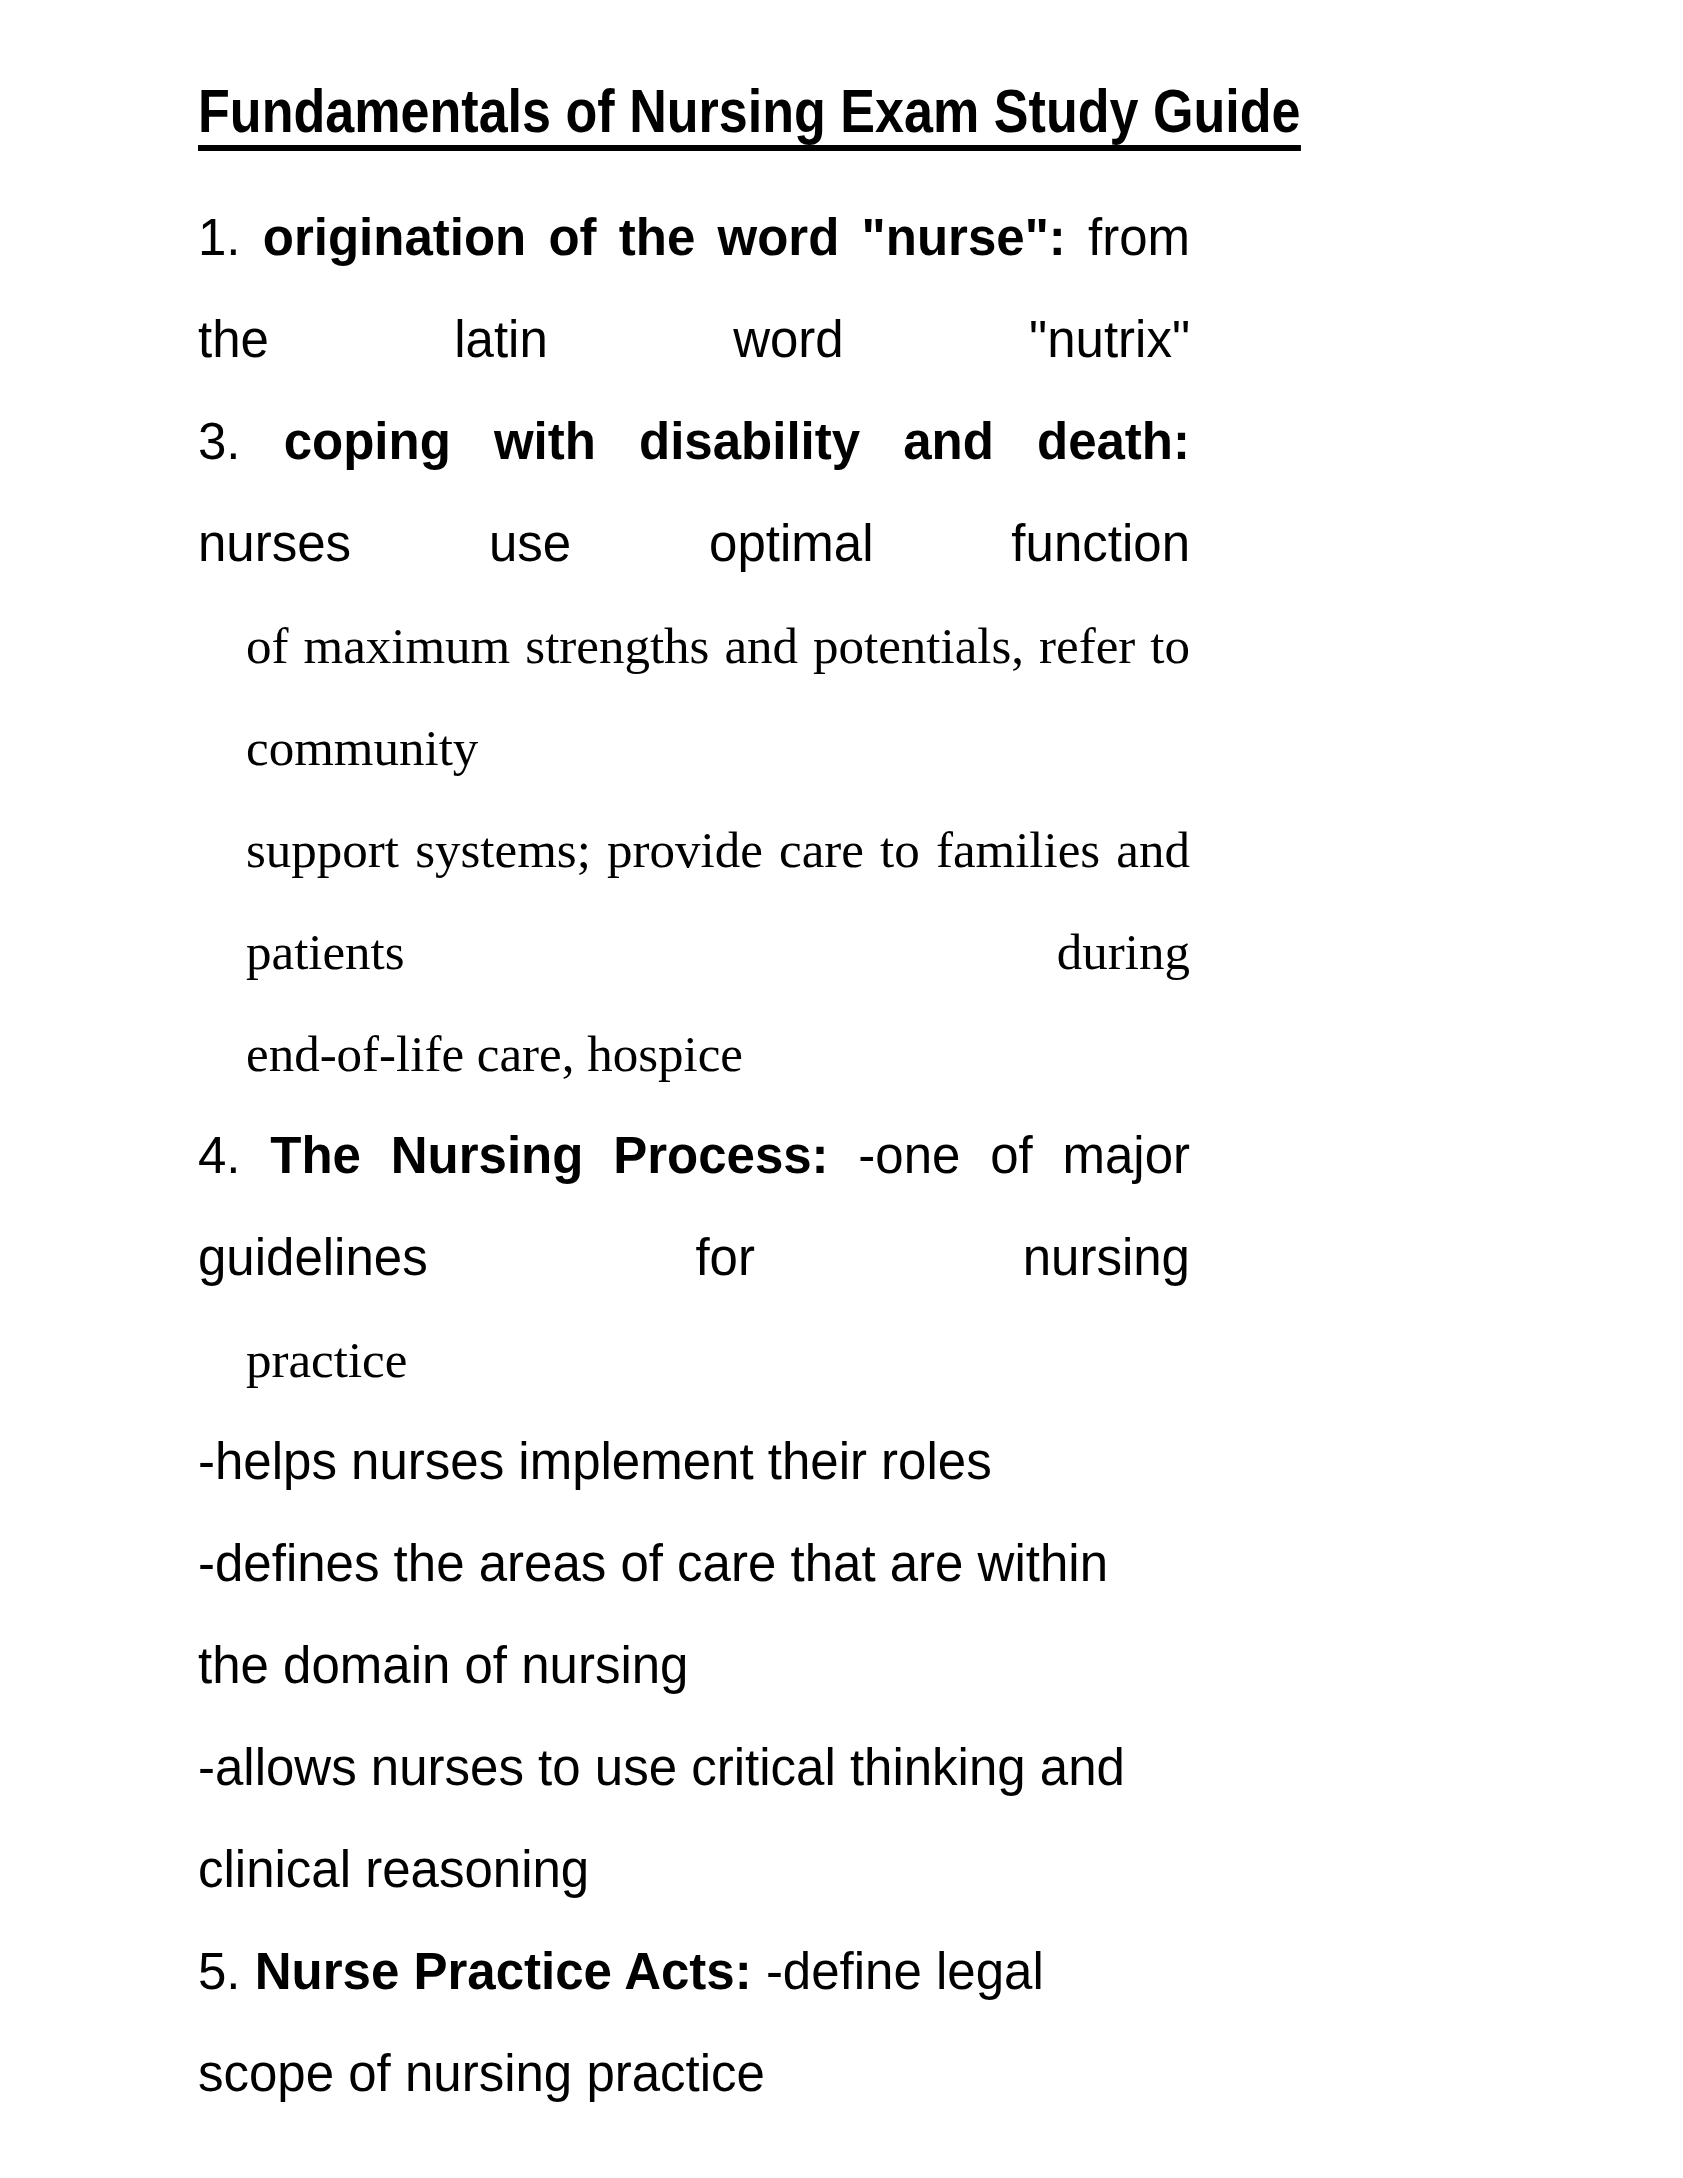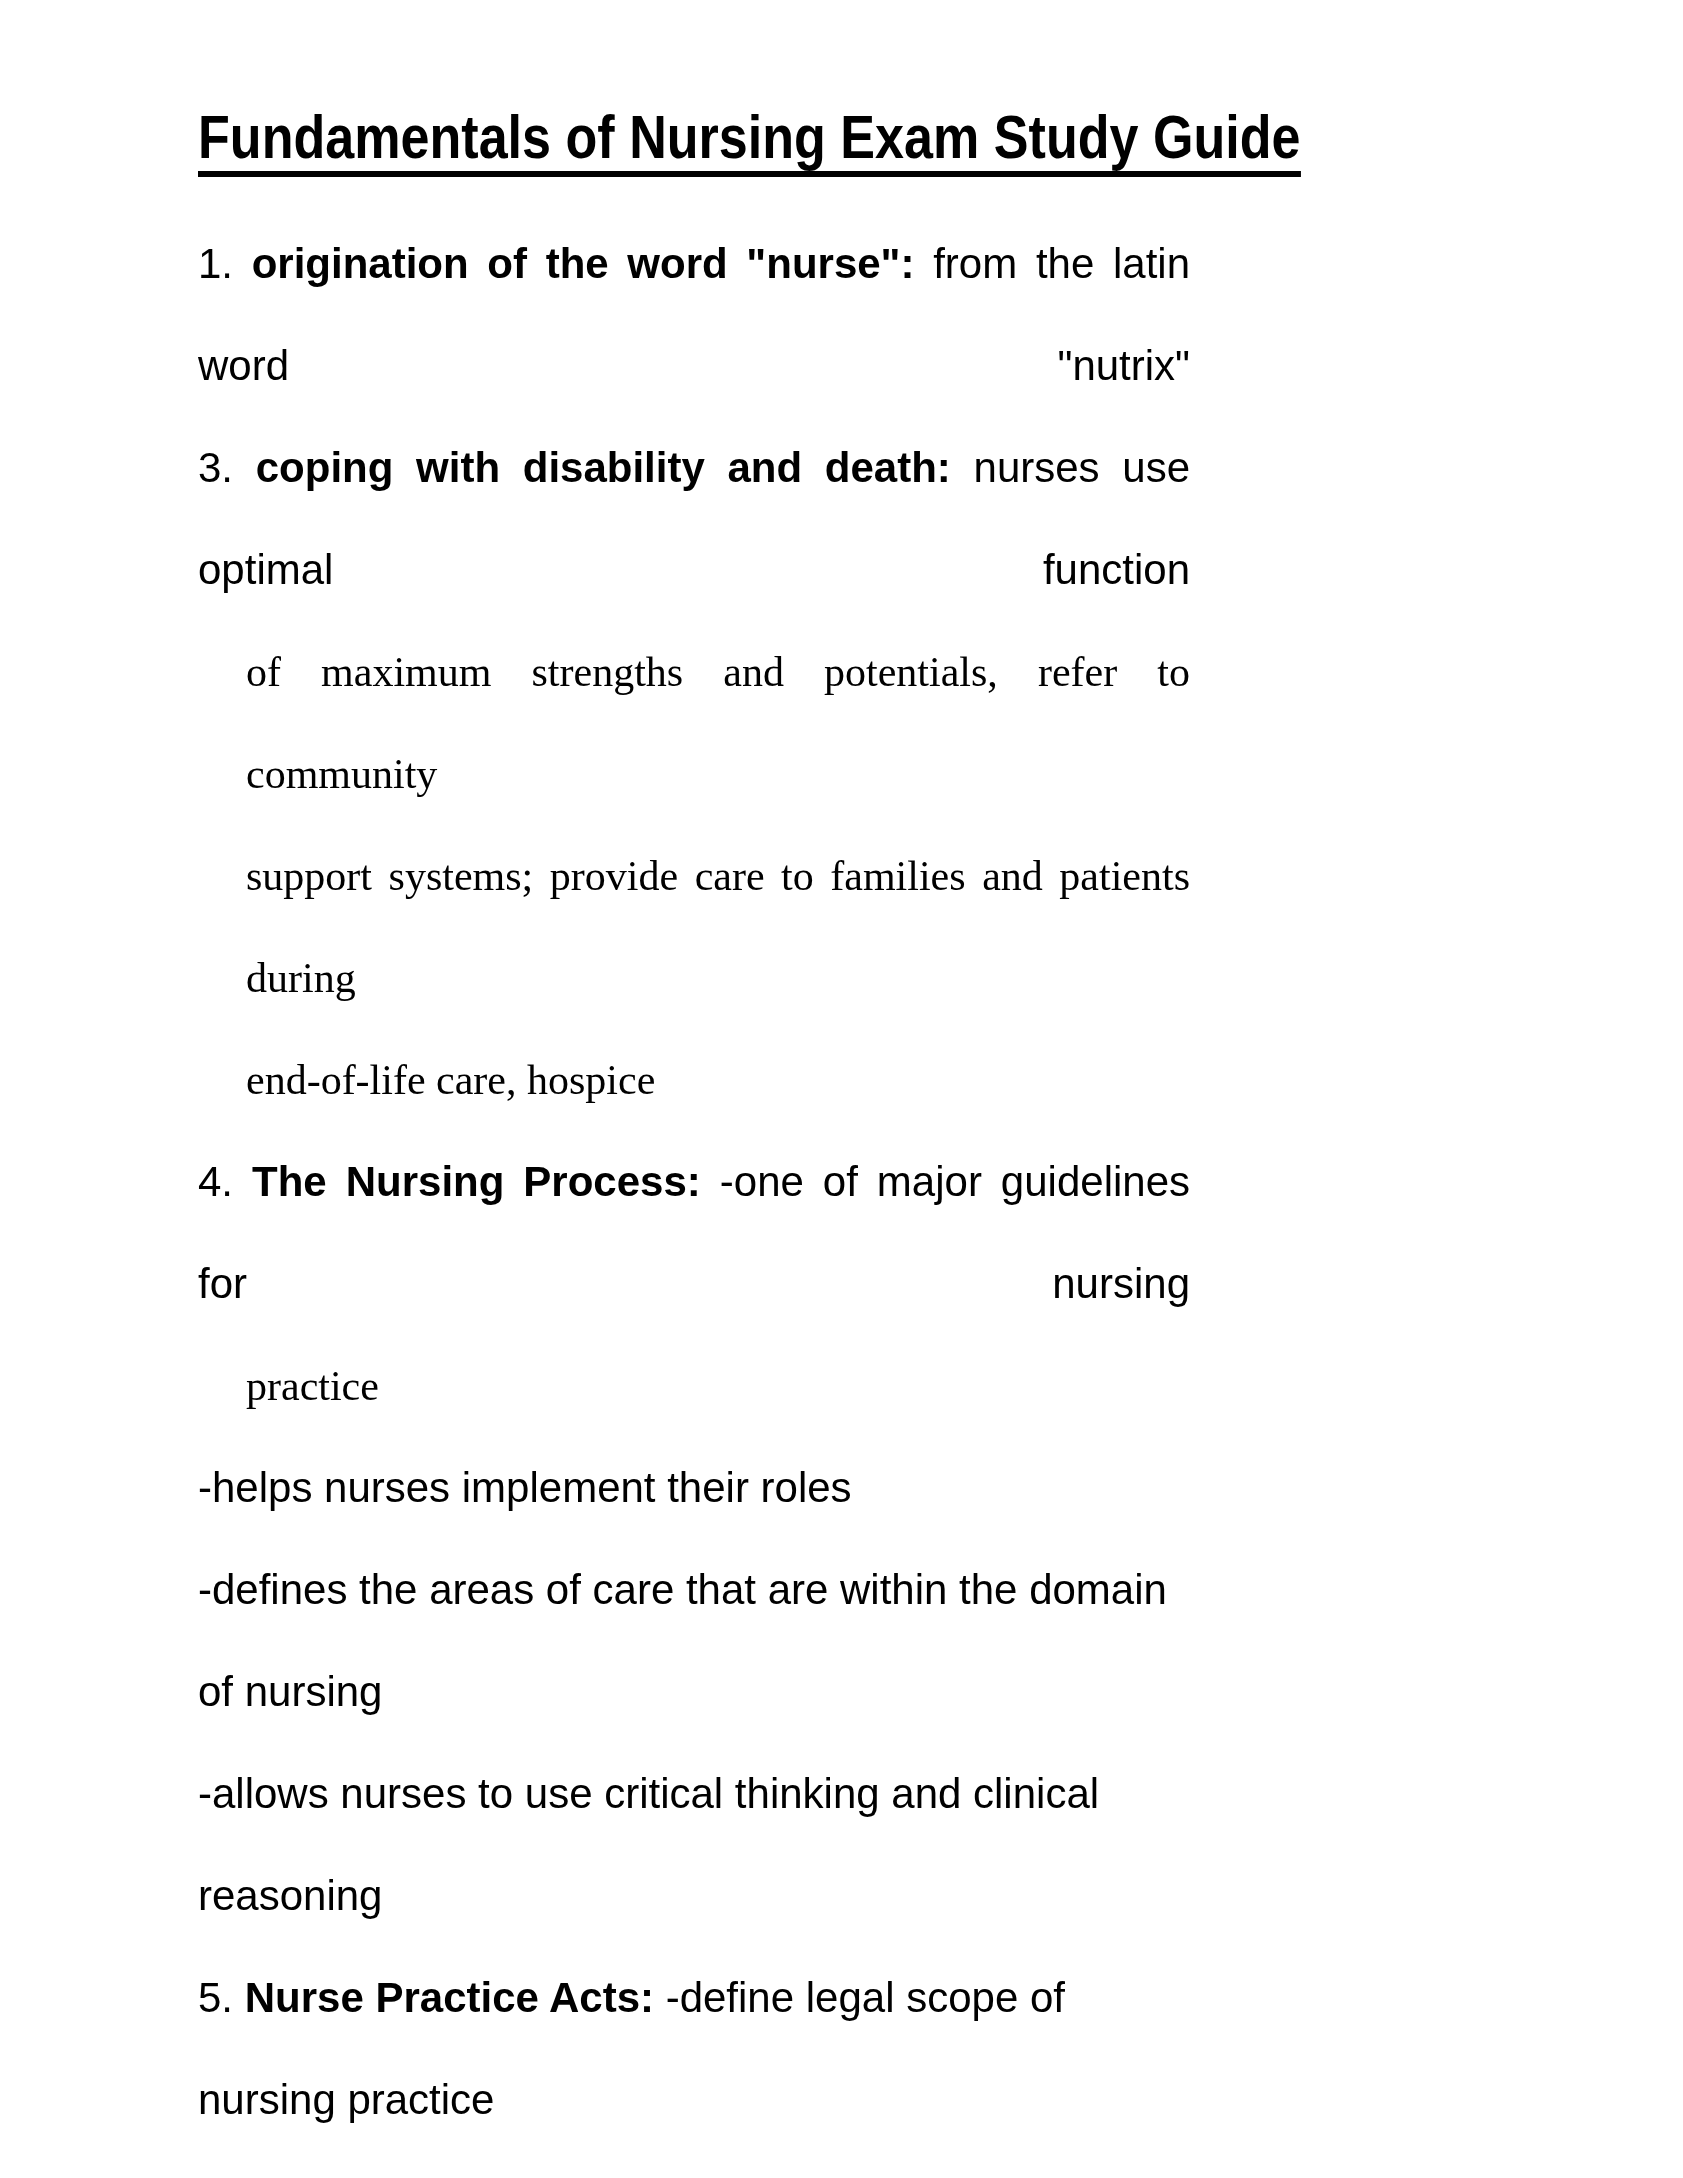--- a/index.html
+++ b/index.html
@@ -11,42 +11,42 @@
     width: 1683px;
     height: 2178px;
     overflow: hidden;
     font-family: "Liberation Sans", "DejaVu Sans", sans-serif;
     color: #000000;
   }
   .page {
     box-sizing: border-box;
     width: 1388px;
     height: 2178px;
-    padding: 106px 198px 0 198px;
+    padding: 80px 198px 0 198px;
     background: #ffffff;
   }
   .title-wrap {
     white-space: nowrap;
   }
   h1.doc-title {
     display: inline-block;
     margin: 0;
     font-size: 62px;
     line-height: 1;
     font-weight: bold;
     letter-spacing: 0;
     padding-bottom: 3px;
     border-bottom: 6px solid #000000;
     white-space: nowrap;
     transform: scaleX(0.84);
     transform-origin: 0 50%;
   }
   .doc-body {
     margin-top: 36px;
-    font-size: 42px;
+    font-size: 51px;
     line-height: 102px;
   }
   .line {
     text-align: left;
     min-height: 102px;
   }
   .line.justify {
     text-align: justify;
     text-align-last: justify;
     text-justify: inter-word;

